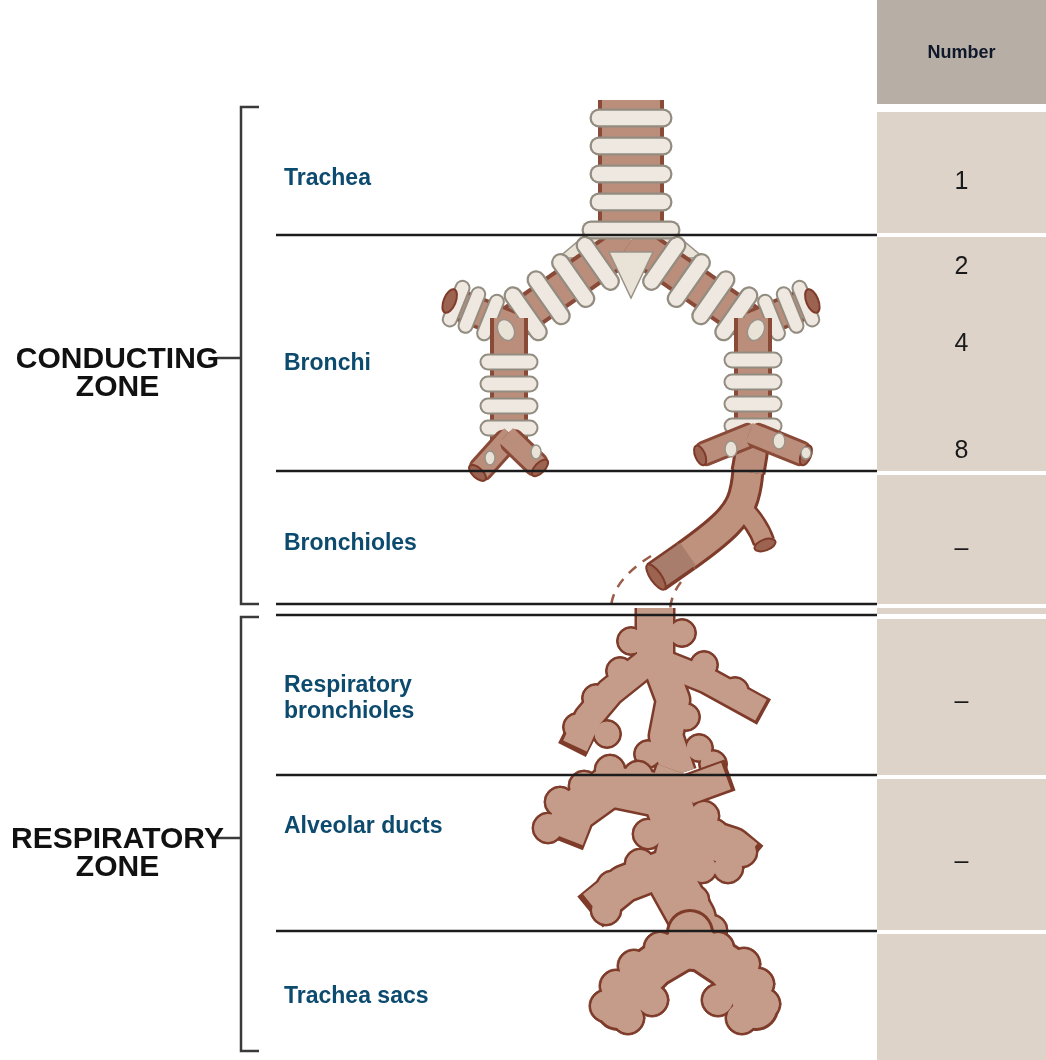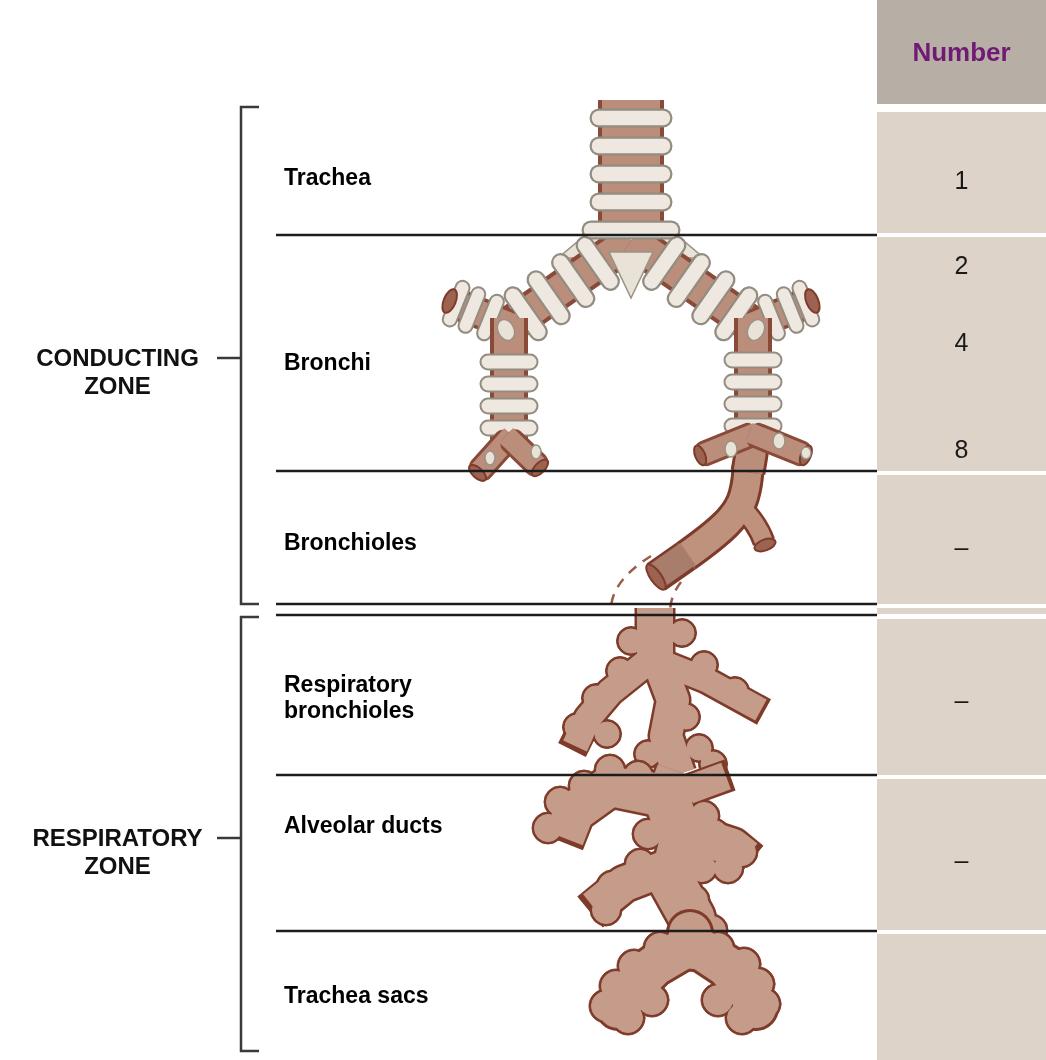--- a/index.html
+++ b/index.html
@@ -5,21 +5,21 @@
   html,body{margin:0;padding:0;background:#ffffff;}
   .canvas{
     position:relative;width:1046px;height:1060px;background:#ffffff;
     font-family:"Liberation Sans","DejaVu Sans",sans-serif;color:#111;overflow:hidden;
   }
   svg.fig{position:absolute;left:0;top:0;}
 
   
   .cell{position:absolute;left:877px;width:169px;background:#ded3c8;}
   #cell-header{top:0;height:104px;background:#b7afa6;display:flex;align-items:center;justify-content:center;}
-  #cell-header span{font-weight:bold;font-size:26px;color:#701a75;}
+  #cell-header span{font-weight:bold;font-size:18px;color:#0f172a;}
   #cell-trachea{top:112px;height:121px;}
   #cell-bronchi{top:237px;height:234px;}
   #cell-bronchioles{top:475px;height:129px;}
   #cell-sliver{top:608px;height:6px;}
   #cell-resp{top:619px;height:156px;}
   #cell-ducts{top:779px;height:151px;}
   #cell-sacs{top:934px;height:126px;}
 
   .num{position:absolute;left:877px;width:169px;text-align:center;
        font-size:25px;line-height:28px;color:#1a1a1a;}
@@ -28,31 +28,31 @@
   #num-bronchi-4{top:328px;}
   #num-bronchi-8{top:435px;}
   #num-bronchioles{top:533px;}
   #num-resp{top:686px;}
   #num-ducts{top:846px;}
   #num-sacs{top:988px;}
   #num-sacs sup{font-size:0.62em;}
 
   
   .row-label{position:absolute;left:284px;font-weight:bold;font-size:23px;
-             line-height:26px;color:#000000;white-space:pre-line;}
+             line-height:26px;color:#0c4a6e;white-space:pre-line;}
   #label-trachea{top:164px;}
   #label-bronchi{top:349px;}
   #label-bronchioles{top:529px;}
   #label-resp{top:671px;}
   #label-ducts{top:812px;}
   #label-sacs{top:982px;}
 
   
   .zone-label{position:absolute;left:0;width:235px;text-align:center;
-              font-weight:bold;font-size:24px;line-height:28px;color:#111;white-space:pre-line;}
+              font-weight:bold;font-size:30px;line-height:28px;color:#111;white-space:pre-line;}
   #zone-conducting{top:344px;}
   #zone-respiratory{top:824px;}
 
   
   .rd{stroke:#938c80;stroke-width:19;stroke-linecap:round;fill:none;}
   .rl{stroke:#eee8e0;stroke-width:14.5;stroke-linecap:round;fill:none;}
   .rd2{stroke:#938c80;stroke-width:16;stroke-linecap:round;fill:none;}
   .rl2{stroke:#eee8e0;stroke-width:12;stroke-linecap:round;fill:none;}
   .rd3{stroke:#938c80;stroke-width:17;stroke-linecap:round;fill:none;}
   .rl3{stroke:#eee8e0;stroke-width:13;stroke-linecap:round;fill:none;}

